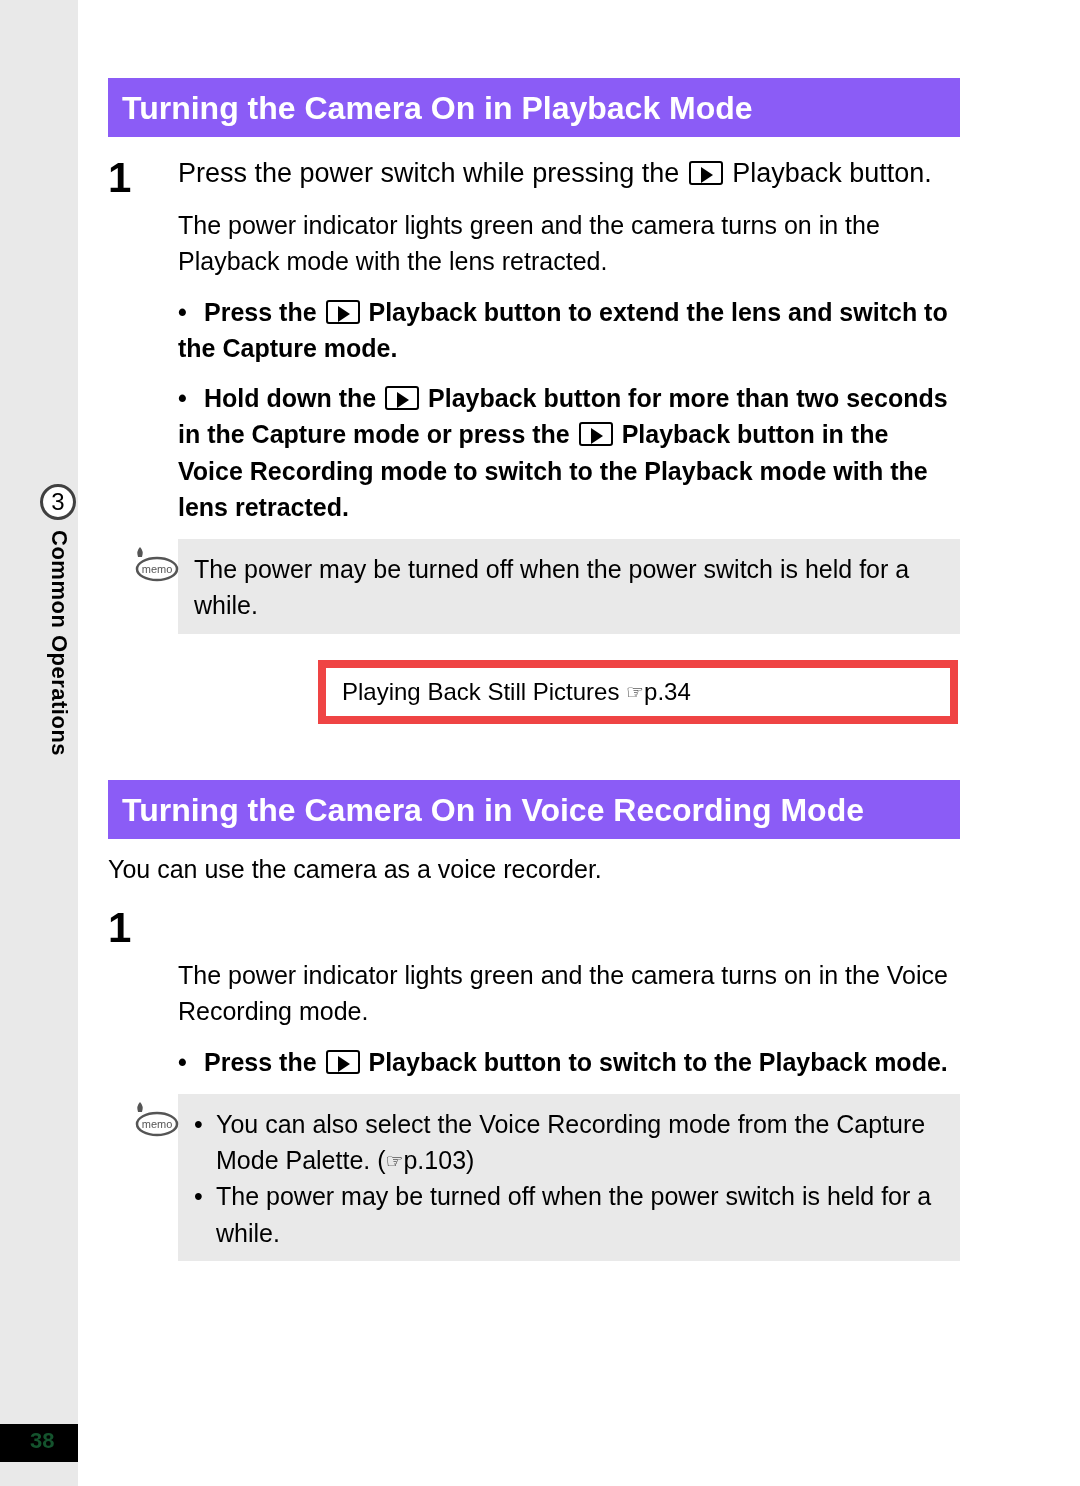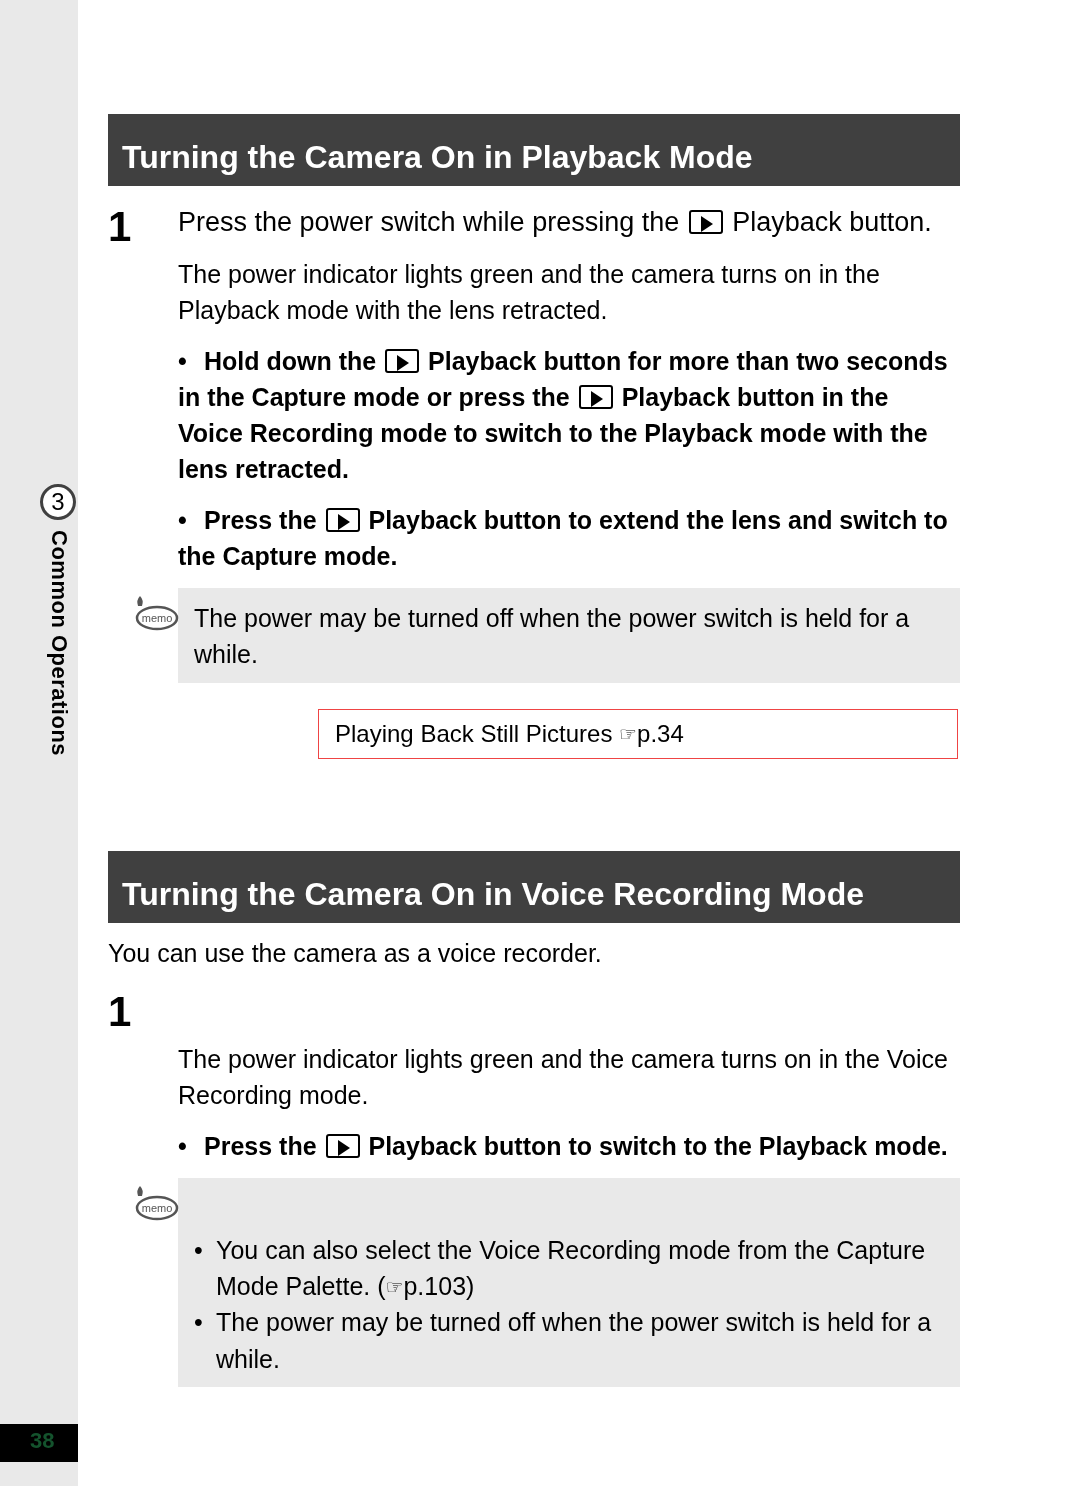--- a/index.html
+++ b/index.html
@@ -2,38 +2,38 @@
 <html><head>
 <meta charset="utf-8">
 <style>
   * { box-sizing: border-box; margin: 0; padding: 0; }
   html, body { width: 1080px; height: 1486px; background: #fff; font-family: Arial, Helvetica, sans-serif; color: #000; }
   .page { position: relative; width: 1080px; height: 1486px; }
   .left-strip { position: absolute; left: 0; top: 0; width: 78px; height: 1486px; background: #e9e9e9; }
   .side-badge { position: absolute; left: 40px; top: 484px; width: 36px; height: 36px; border: 3px solid #404040; border-radius: 50%; background: #fff; display: flex; align-items: center; justify-content: center; font-size: 24px; font-weight: 400; color: #000; z-index: 2; }
   .side-label { position: absolute; left: 46px; top: 530px; font-size: 22px; font-weight: bold; writing-mode: vertical-rl; text-orientation: mixed; letter-spacing: 0.5px; z-index: 2; }
   .content { position: absolute; left: 108px; top: 78px; width: 852px; }
-  .heading-bar { background: #404040; color: #fff; font-size: 32px; font-weight: bold; padding: 26px 14px 11px 14px; line-height: 1.1; margin-top: 36px; }
+  .heading-bar { background: #8b5cf6; color: #fff; font-size: 32px; font-weight: bold; padding: 13px 14px 11px 14px; line-height: 1.1; }
   .step-block { margin-top: 18px; }
   .step-row { display: flex; align-items: flex-start; }
   .step-num { font-size: 42px; font-weight: bold; width: 70px; flex-shrink: 0; line-height: 1; margin-top: 2px; }
   .step-body { flex: 1; }
   .step-title { font-size: 27px; font-weight: normal; line-height: 1.35; }
   .body-text { font-size: 25px; line-height: 1.45; margin-top: 8px; margin-left: 70px; }
   .intro-text { font-size: 25px; line-height: 1.45; margin-top: 12px; }
   .bullet-bold { font-size: 25px; font-weight: bold; line-height: 1.45; margin-top: 14px; margin-left: 70px; }
   .bullet-bold .dot { display: inline-block; width: 26px; }
   .memo-box { background: #e9e9e9; margin-top: 14px; padding: 12px 16px 10px 16px; font-size: 25px; line-height: 1.45; position: relative; }
   .memo-icon { position: absolute; left: -48px; top: 4px; width: 50px; height: 40px; }
   .memo-icon svg { width: 50px; height: 40px; }
-  .memo-list { list-style: none; margin-top: 42px; }
+  .memo-list { list-style: none; }
   .memo-list li { display: flex; }
   .memo-list li::before { content: "•"; width: 22px; flex-shrink: 0; }
   .memo-indent { margin-left: 70px; }
-  .ref-box { border: 1px solid #ef4444; margin: 26px 0 0 210px; width: 640px; padding: 10px 16px; font-size: 24px; }
+  .ref-box { border: 8px solid #ef4444; margin: 26px 0 0 210px; width: 640px; padding: 10px 16px; font-size: 24px; }
   .section-gap { height: 56px; }
   .pbicon { display: inline-block; vertical-align: -3px; width: 34px; height: 24px; border: 2.5px solid #000; border-radius: 3px; position: relative; margin: 0 2px; }
   .pbicon::after { content: ""; position: absolute; left: 10px; top: 4px; width: 0; height: 0; border-left: 12px solid #000; border-top: 8px solid transparent; border-bottom: 8px solid transparent; }
   .pointicon { font-size: 20px; vertical-align: 1px; }
   .page-num { position: absolute; left: 30px; bottom: 32px; color: #14532d; font-size: 22px; font-weight: bold; z-index: 2; }
   .page-num-bg { position: absolute; left: 0; bottom: 24px; width: 78px; height: 38px; background: #000; z-index: 1; }
 </style>
 </head>
 <body>
 
@@ -58,25 +58,25 @@
         <div class="step-body">
           <div class="step-title">
             <span>Press the power switch while pressing the </span><span class="pbicon"></span><span> Playback button.</span>
           </div>
         </div>
       </div>
 
       <div class="body-text">The power indicator lights green and the camera turns on in the Playback mode with the lens retracted.</div>
 
       <div class="bullet-bold">
-        <span class="dot">•</span><span>Hold down the </span><span class="pbicon"></span><span> Playback button for more than two seconds in the Capture mode or press the </span><span class="pbicon"></span><span> Playback button in the Voice Recording mode to switch to the Playback mode with the lens retracted.</span>
+        <span class="dot">•</span><span>Press the </span><span class="pbicon"></span><span> Playback button to extend the lens and switch to the Capture mode.</span>
       </div>
 
       <div class="bullet-bold">
-        <span class="dot">•</span><span>Press the </span><span class="pbicon"></span><span> Playback button to extend the lens and switch to the Capture mode.</span>
+        <span class="dot">•</span><span>Hold down the </span><span class="pbicon"></span><span> Playback button for more than two seconds in the Capture mode or press the </span><span class="pbicon"></span><span> Playback button in the Voice Recording mode to switch to the Playback mode with the lens retracted.</span>
       </div>
 
       <div class="memo-box memo-indent" style="margin-left:70px;">
         <span class="memo-icon">
           <svg viewBox="0 0 50 40">
             <ellipse cx="27" cy="26" rx="20" ry="11" fill="none" stroke="#555" stroke-width="2.5"></ellipse>
             <path d="M 8 14 Q 6 8 10 4 Q 14 8 12 14" fill="#555"></path>
             <text x="27" y="30" font-size="11" font-family="Arial" fill="#555" text-anchor="middle">memo</text>
           </svg>
         </span>

